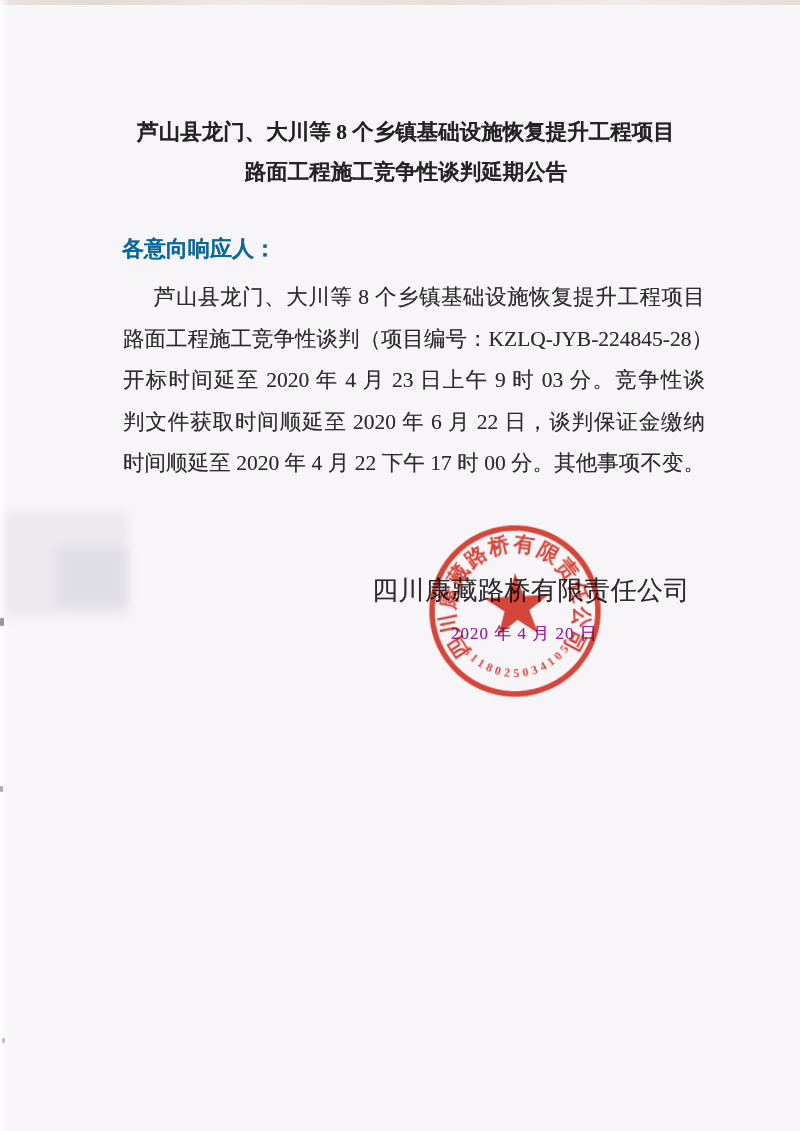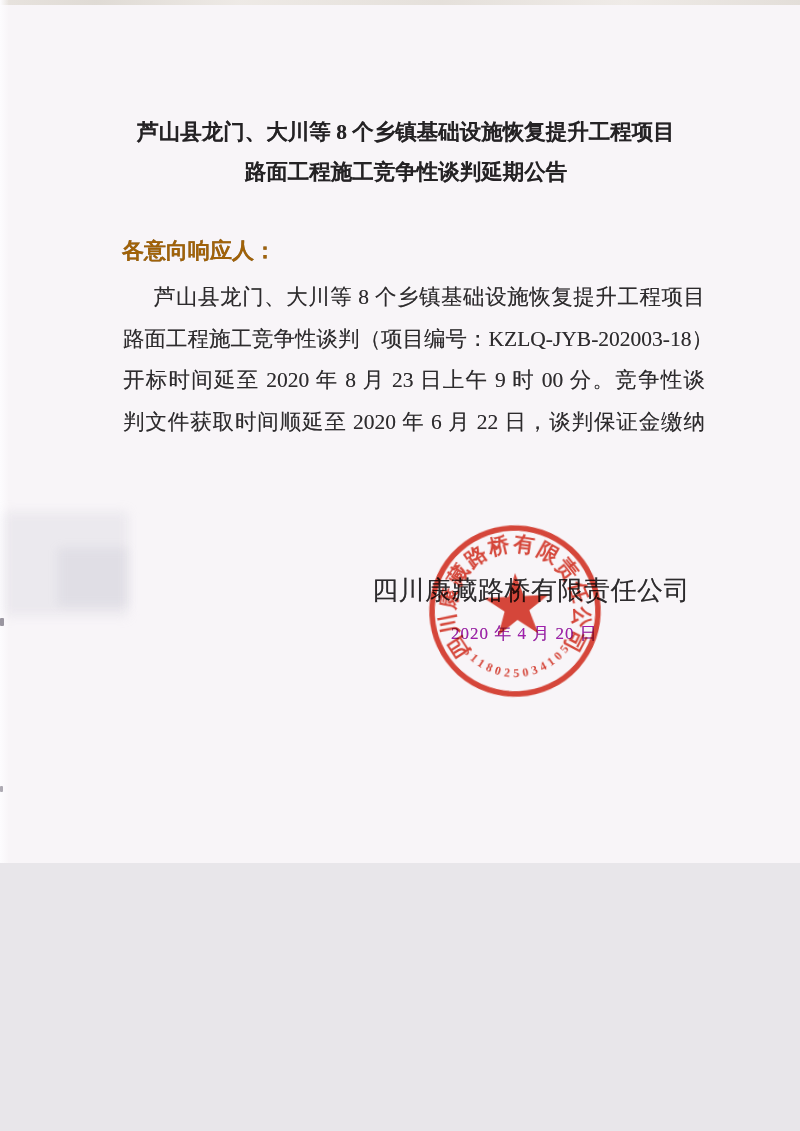--- a/index.html
+++ b/index.html
@@ -4,21 +4,21 @@
 <style>
   html,body{margin:0;padding:0;}
   body{
     width:800px;height:1131px;
     background:#e8e6ea;
     font-family:"Liberation Serif","DejaVu Serif",serif;
     overflow:hidden;
   }
   .paper{
     position:relative;
-    width:800px;height:863px;
+    width:800px;height:1131px;
     background:#f8f5f8;
     color:#2d2b2d;
     overflow:hidden;
   }
   
   .scan-top-edge{
     position:absolute;top:0;left:0;width:800px;height:5px;
     background:linear-gradient(90deg,#ddd7cd 0%,#cfc9bd 12%,#e7e2d9 30%,#d8d2c7 55%,#e9e4dc 78%,#d5cfc4 100%);
     opacity:.6;
   }
@@ -43,23 +43,23 @@
   .title-block{
     position:absolute;top:112px;left:0;width:800px;
     text-align:center;transform:translateX(6px);
     font-weight:bold;color:#242224;
     font-size:21.5px;line-height:40px;
     text-shadow:0 0 .6px rgba(36,34,36,.5);
   }
   
   .salutation{
     position:absolute;top:237px;left:122px;
-    font-family:Liberation Serif, serif;
+    font-family:Liberation Mono, monospace;
     font-weight:bold;font-size:22px;line-height:28px;
-    color:#a16207;text-shadow:0 0 .6px rgba(41,39,42,.5);
+    color:#0369a1;text-shadow:0 0 .6px rgba(41,39,42,.5);
   }
   
   .body-block{
     position:absolute;top:277px;left:123px;width:582px;
     font-size:21.5px;color:#2d2b2d;
     text-shadow:0 0 .6px rgba(45,43,45,.45);
   }
   .body-line{
     height:41.5px;line-height:41.5px;
     text-align:justify;text-align-last:justify;
@@ -101,23 +101,24 @@
 
   <div class="title-block">
     <div>芦山县龙门、大川等 8 个乡镇基础设施恢复提升工程项目</div>
     <div>路面工程施工竞争性谈判延期公告</div>
   </div>
 
   <div class="salutation">各意向响应人：</div>
 
   <div class="body-block">
     <div class="body-line indent">芦山县龙门、大川等 8 个乡镇基础设施恢复提升工程项目</div>
-    <div class="body-line">路面工程施工竞争性谈判（项目编号：KZLQ-JYB-202003-18）</div>
-    <div class="body-line">开标时间延至 2020 年 8 月 23 日上午 9 时 00 分。竞争性谈</div>
+    <div class="body-line">路面工程施工竞争性谈判（项目编号：KZLQ-JYB-224845-28）</div>
+    <div class="body-line">开标时间延至 2020 年 4 月 23 日上午 9 时 03 分。竞争性谈</div>
     <div class="body-line">判文件获取时间顺延至 2020 年 6 月 22 日，谈判保证金缴纳</div>
+    <div class="body-line">时间顺延至 2020 年 4 月 22 下午 17 时 00 分。其他事项不变。</div>
   </div>
 
   <div class="sig-company">四川康藏路桥有限责任公司</div>
   <div class="sig-date">2020 年 4 月 20 日</div>
 
   <svg class="seal" viewBox="0 0 210 210">
     <defs>
       <path id="sealArcTop" d="M 59.04 143.58 A 60 60 0 1 1 150.96 143.58" fill="none"></path>
       <path id="sealArcBottom" d="M 50.94 142.88 A 66 66 0 0 0 159.06 142.88" fill="none"></path>
     </defs>

